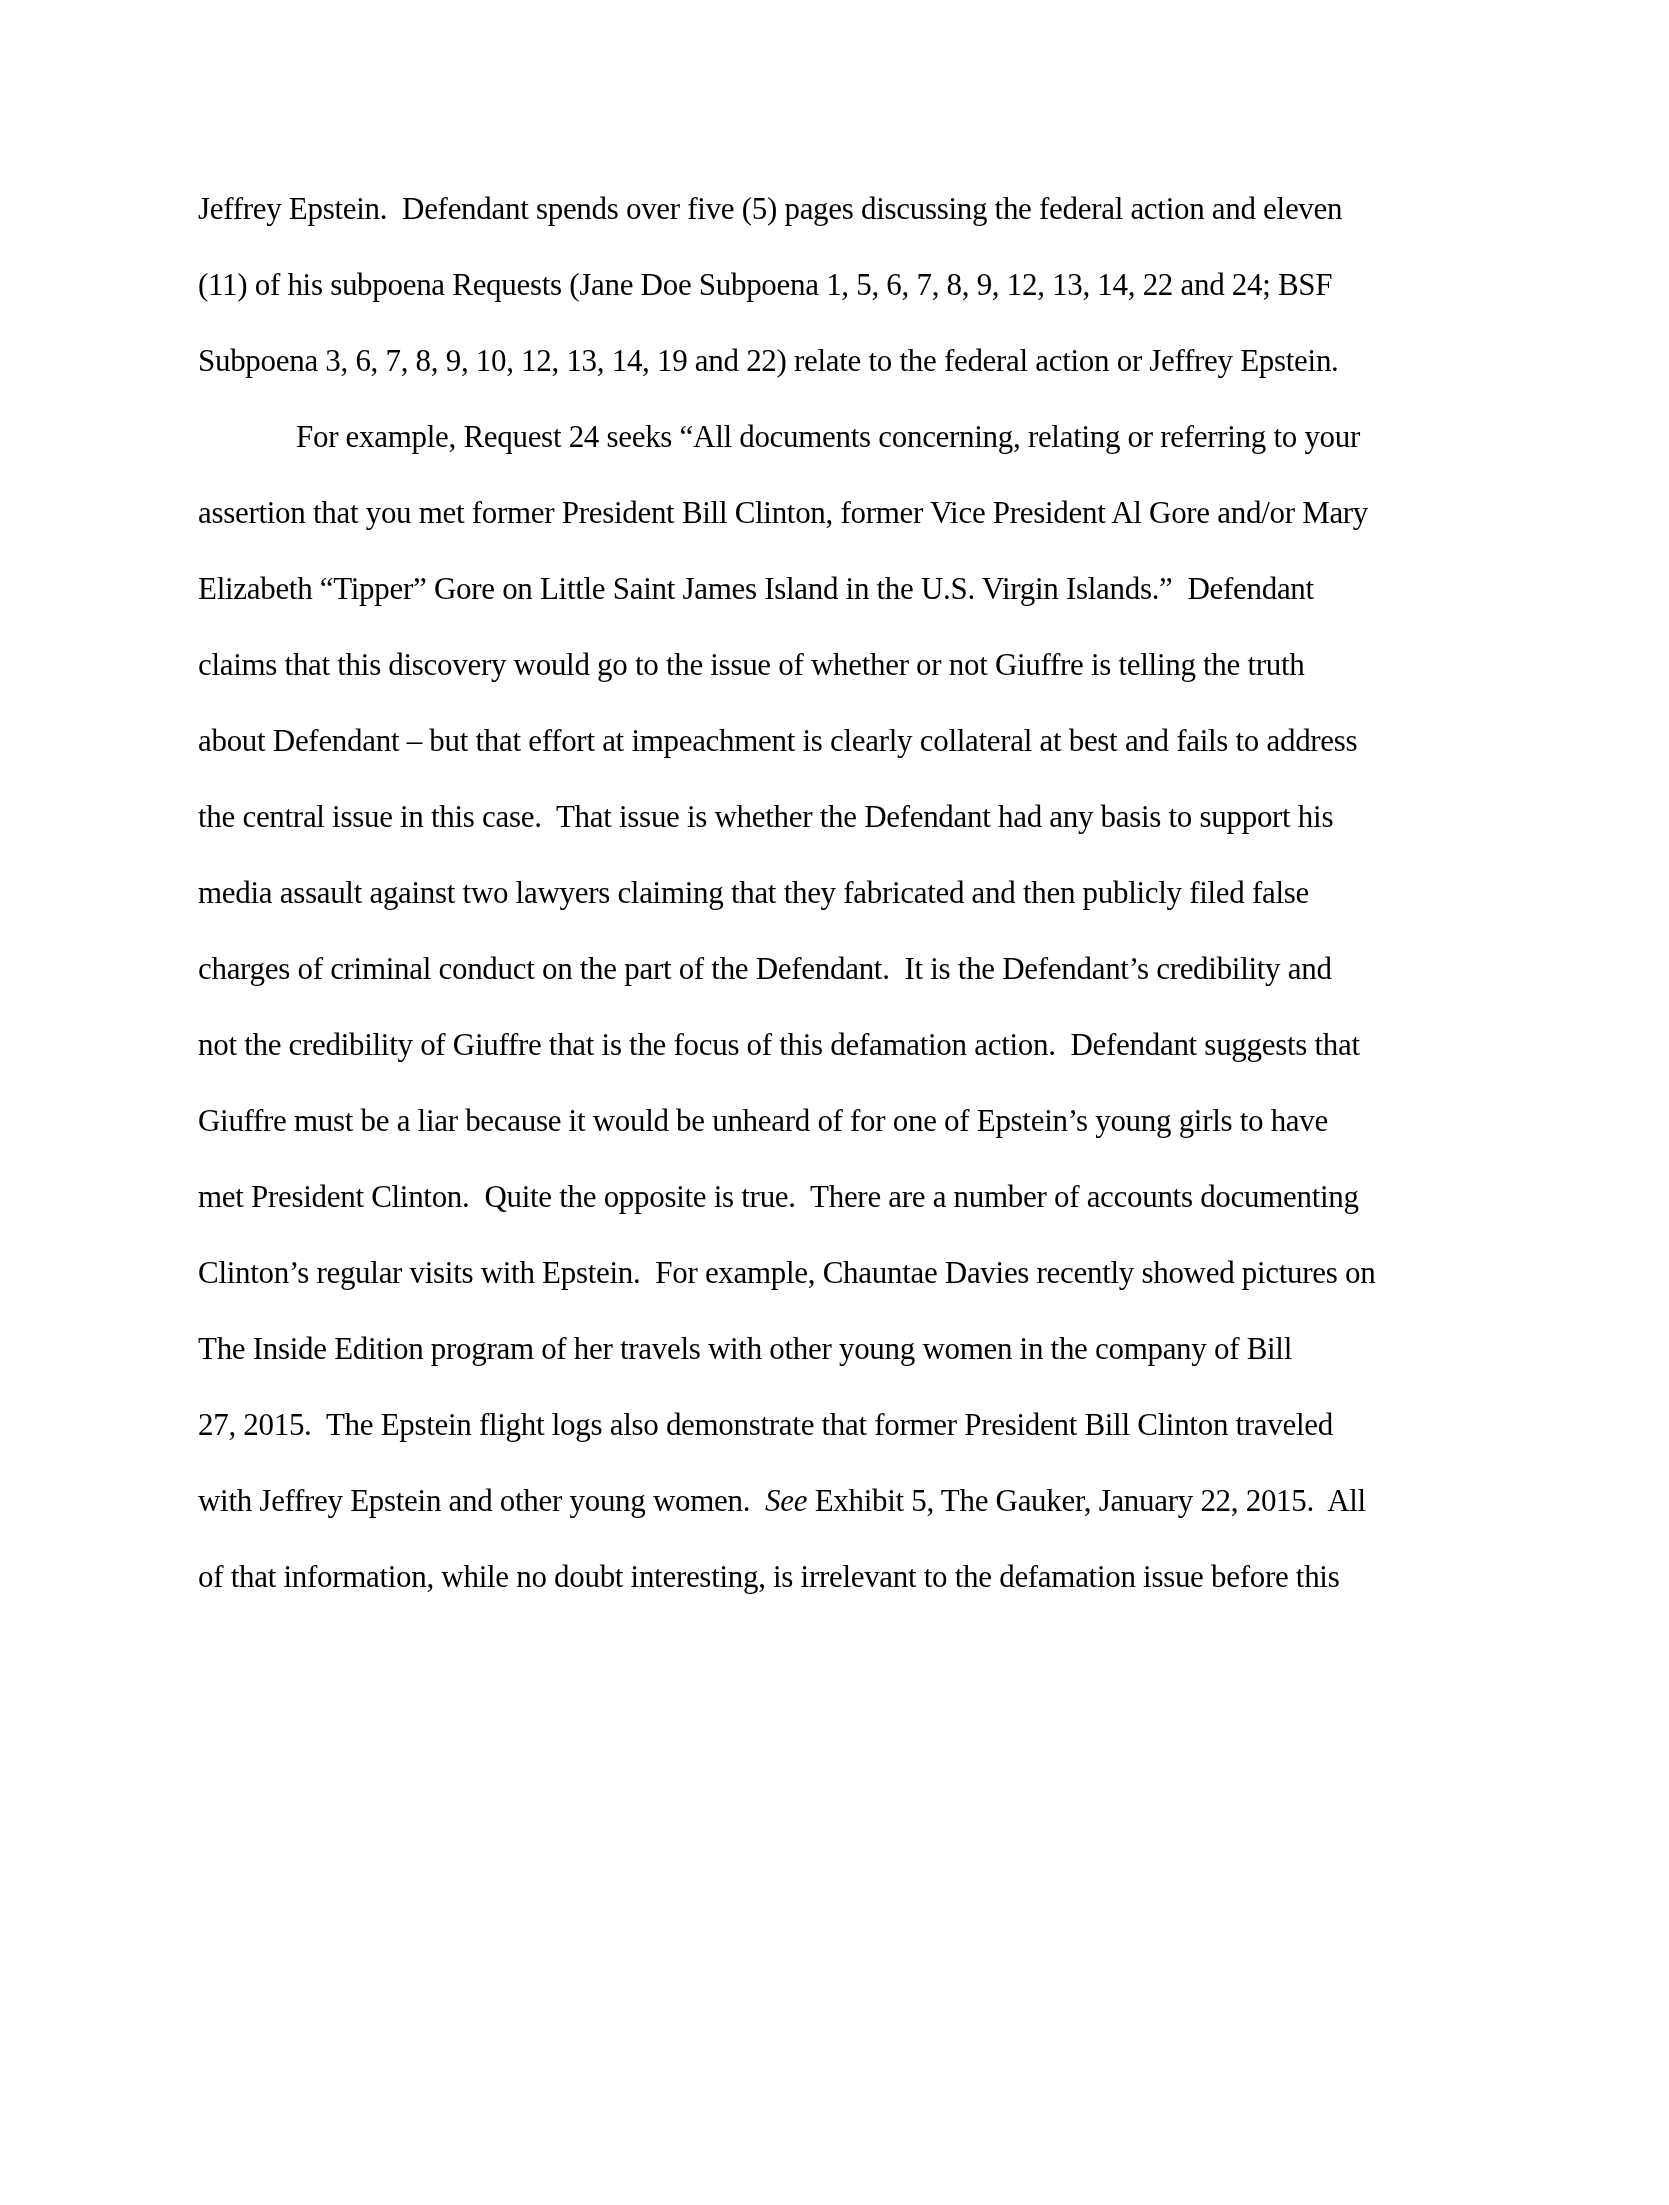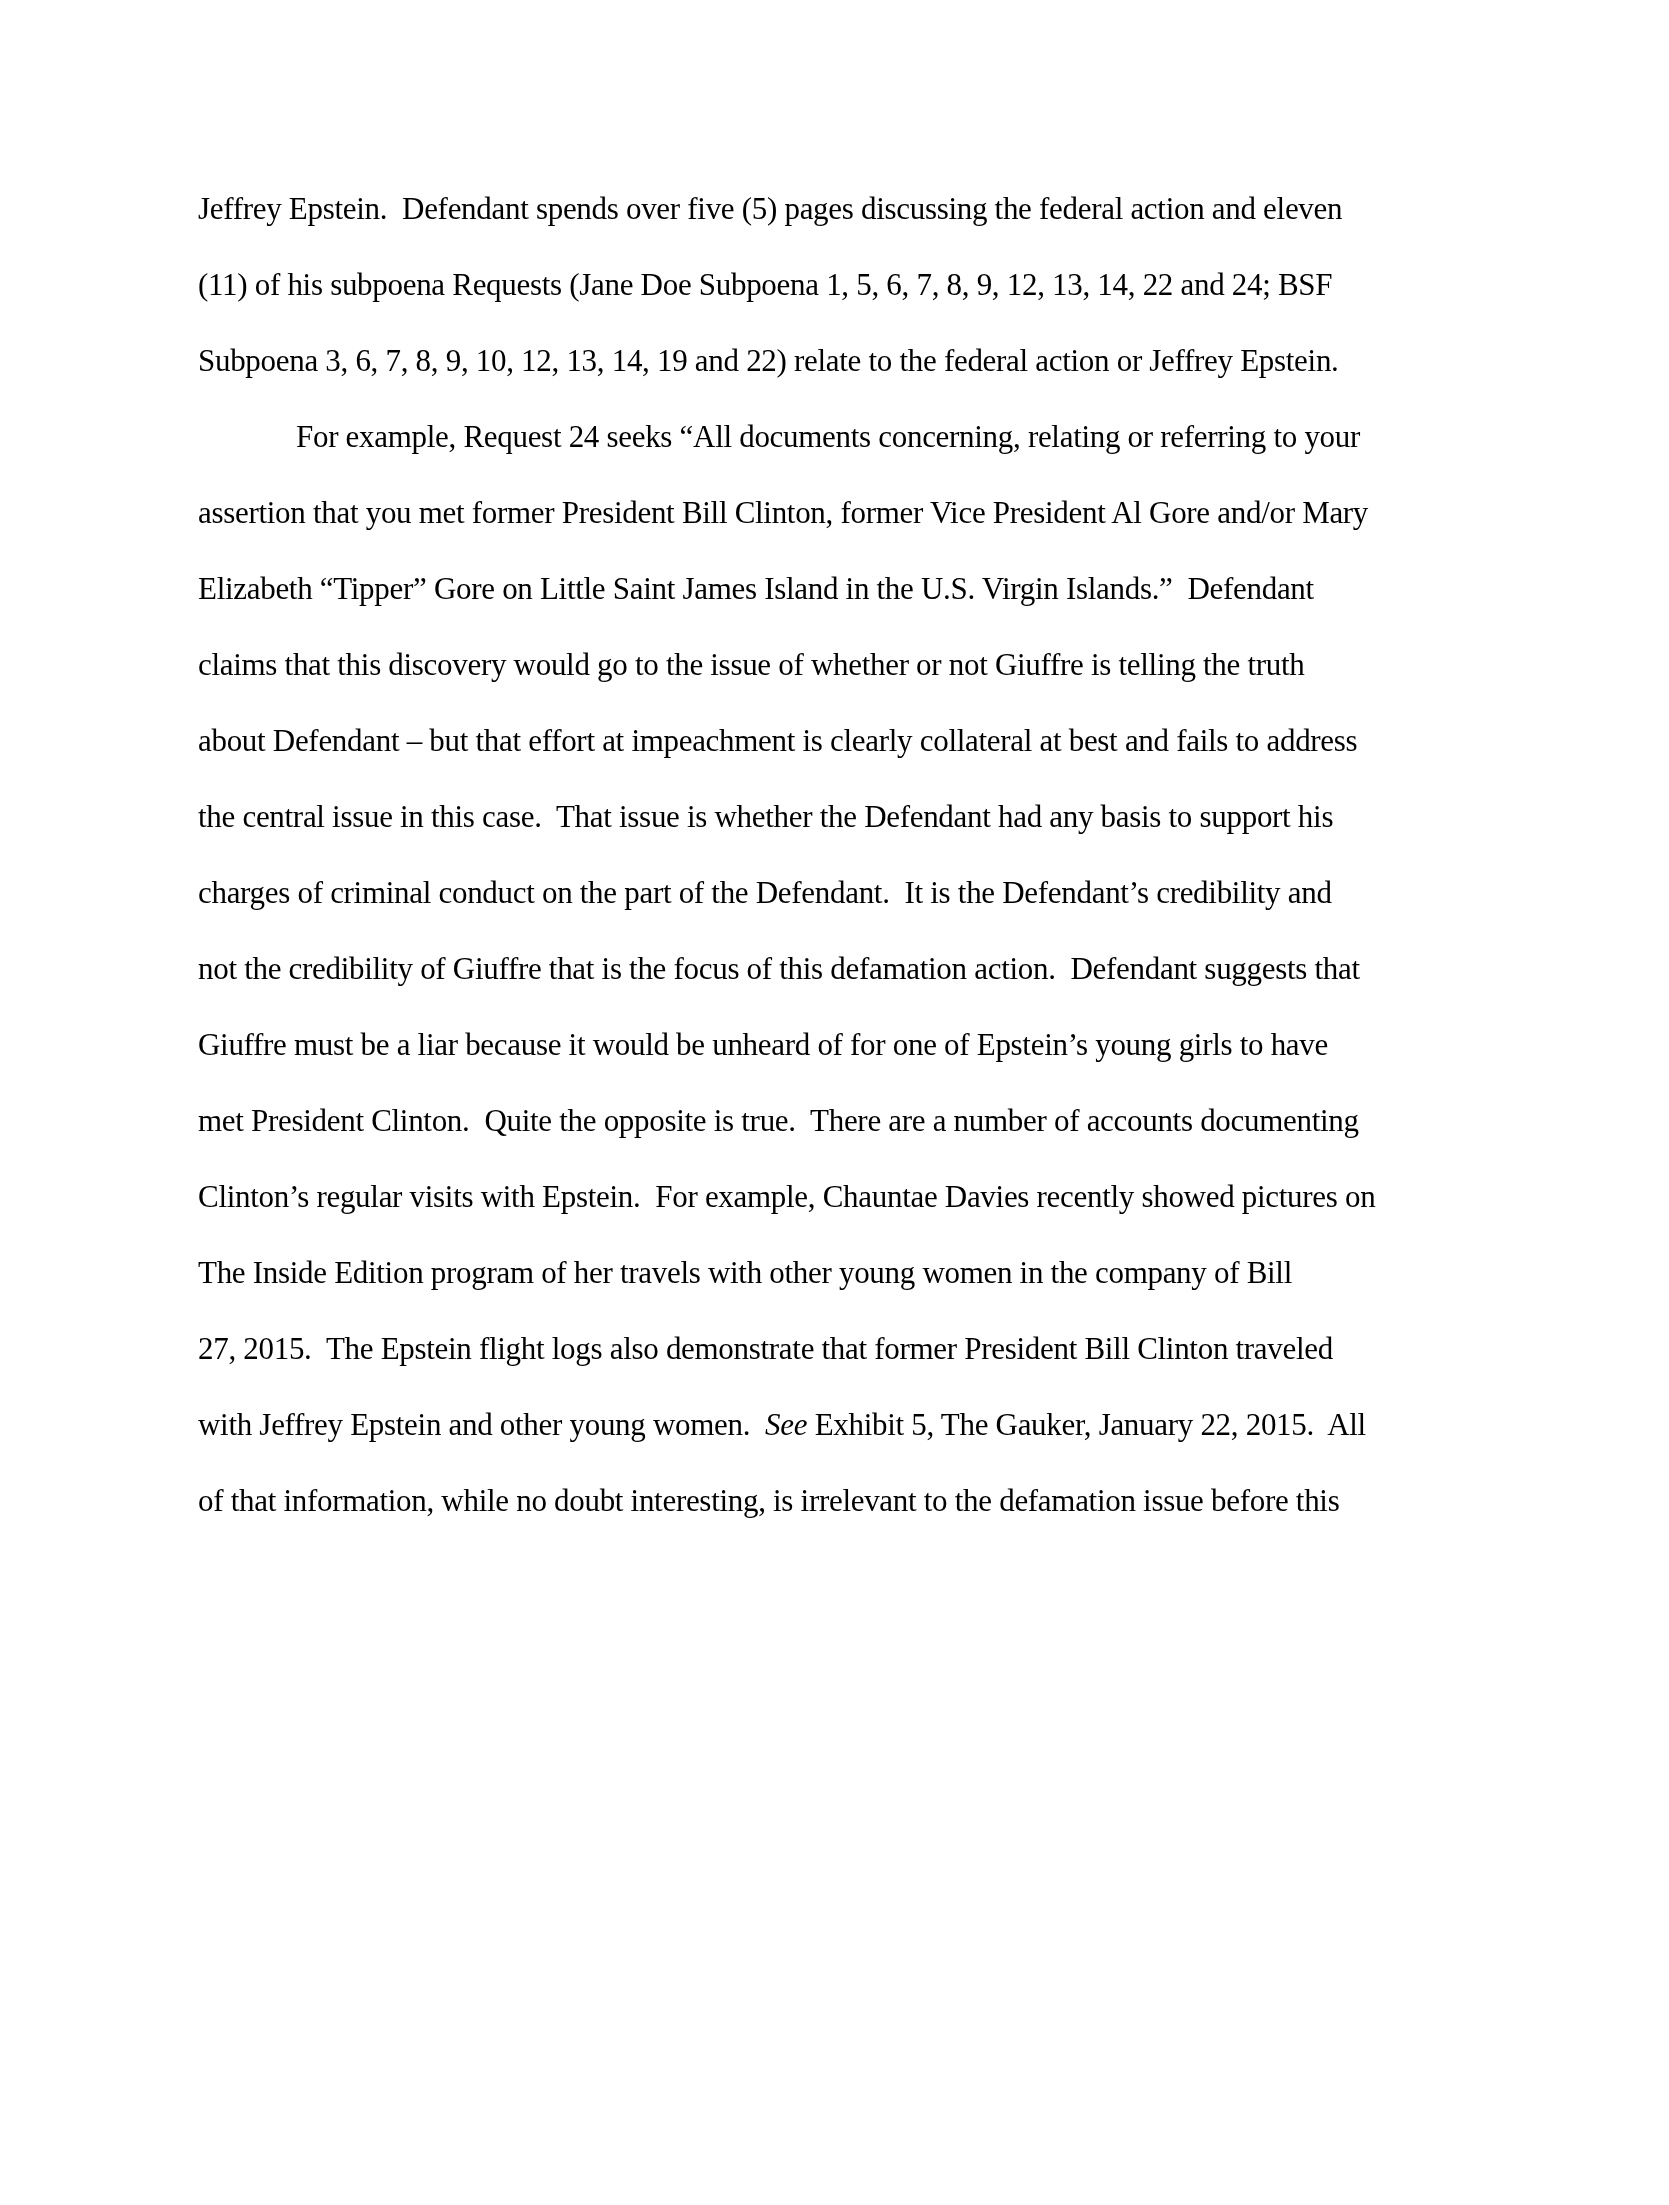--- a/index.html
+++ b/index.html
@@ -61,20 +61,21 @@
   <div class="doc-body" id="doc-body">
       <div class="text-line"><span class="text-run">Jeffrey Epstein.  Defendant spends over five (5) pages discussing the federal action and eleven</span></div>
       <div class="text-line"><span class="text-run">(11) of his subpoena Requests (Jane Doe Subpoena 1, 5, 6, 7, 8, 9, 12, 13, 14, 22 and 24; BSF</span></div>
       <div class="text-line"><span class="text-run">Subpoena 3, 6, 7, 8, 9, 10, 12, 13, 14, 19 and 22) relate to the federal action or Jeffrey Epstein.</span></div>
       <div class="text-line indented"><span class="text-run">For example, Request 24 seeks “All documents concerning, relating or referring to your</span></div>
       <div class="text-line"><span class="text-run">assertion that you met former President Bill Clinton, former Vice President Al Gore and/or Mary</span></div>
       <div class="text-line"><span class="text-run">Elizabeth “Tipper” Gore on Little Saint James Island in the U.S. Virgin Islands.”  Defendant</span></div>
       <div class="text-line"><span class="text-run">claims that this discovery would go to the issue of whether or not Giuffre is telling the truth</span></div>
       <div class="text-line"><span class="text-run">about Defendant – but that effort at impeachment is clearly collateral at best and fails to address</span></div>
       <div class="text-line"><span class="text-run">the central issue in this case.  That issue is whether the Defendant had any basis to support his</span></div>
+      <div class="text-line"><span class="text-run">media assault against two lawyers claiming that they fabricated and then publicly filed false</span></div>
       <div class="text-line"><span class="text-run">charges of criminal conduct on the part of the Defendant.  It is the Defendant’s credibility and</span></div>
       <div class="text-line"><span class="text-run">not the credibility of Giuffre that is the focus of this defamation action.  Defendant suggests that</span></div>
       <div class="text-line"><span class="text-run">Giuffre must be a liar because it would be unheard of for one of Epstein’s young girls to have</span></div>
       <div class="text-line"><span class="text-run">met President Clinton.  Quite the opposite is true.  There are a number of accounts documenting</span></div>
       <div class="text-line"><span class="text-run">Clinton’s regular visits with Epstein.  For example, Chauntae Davies recently showed pictures on</span></div>
       <div class="text-line"><span class="text-run">The Inside Edition program of her travels with other young women in the company of Bill</span></div>
       <div class="text-line"><span class="text-run">27, 2015.  The Epstein flight logs also demonstrate that former President Bill Clinton traveled</span></div>
       <div class="text-line"><span class="text-run">with Jeffrey Epstein and other young women.  </span><span class="text-run italic">See</span><span class="text-run"> Exhibit 5, The Gauker, January 22, 2015.  All</span></div>
       <div class="text-line"><span class="text-run">of that information, while no doubt interesting, is irrelevant to the defamation issue before this</span></div>
     </div>

